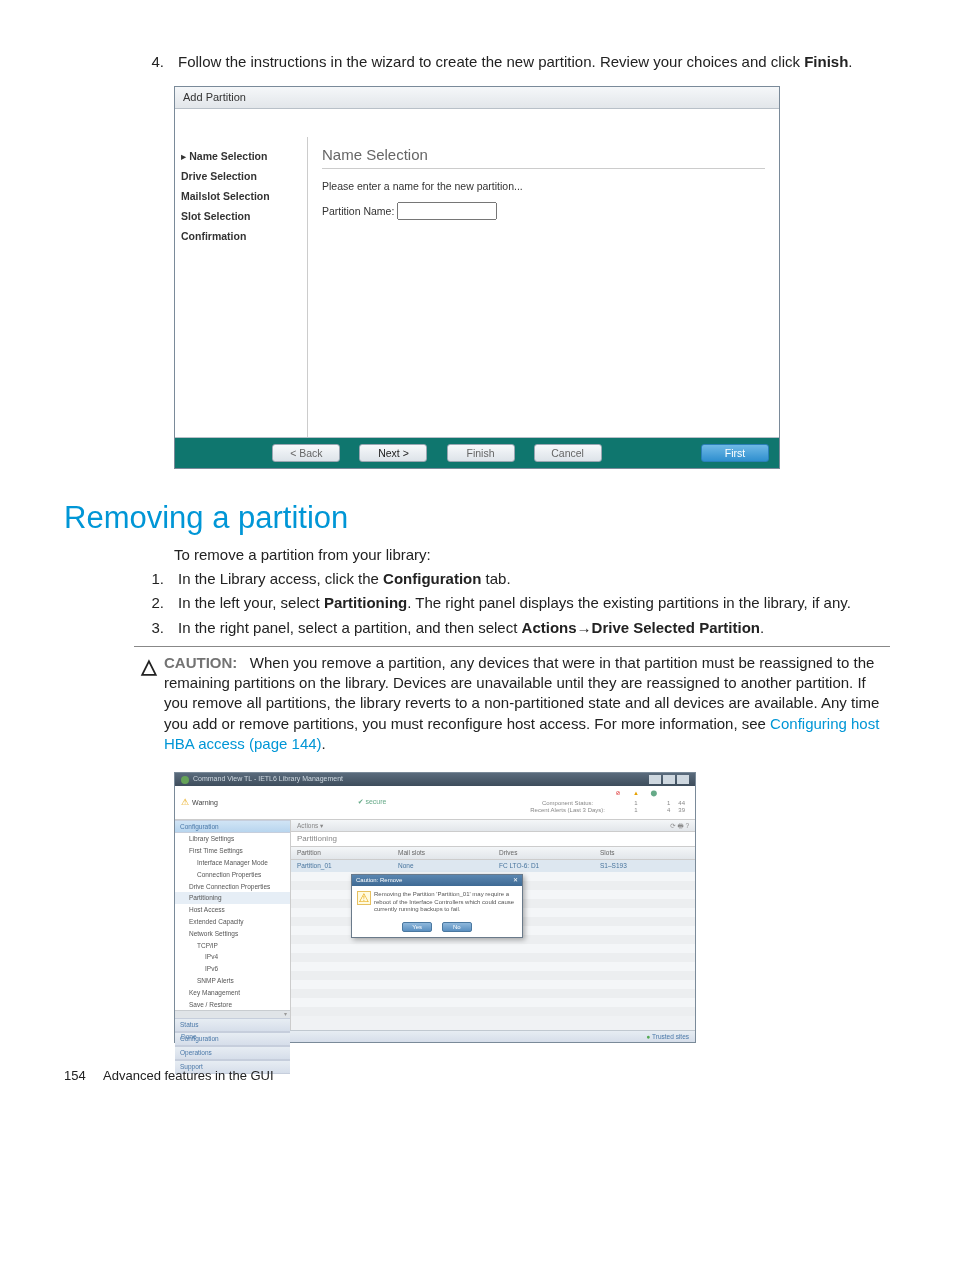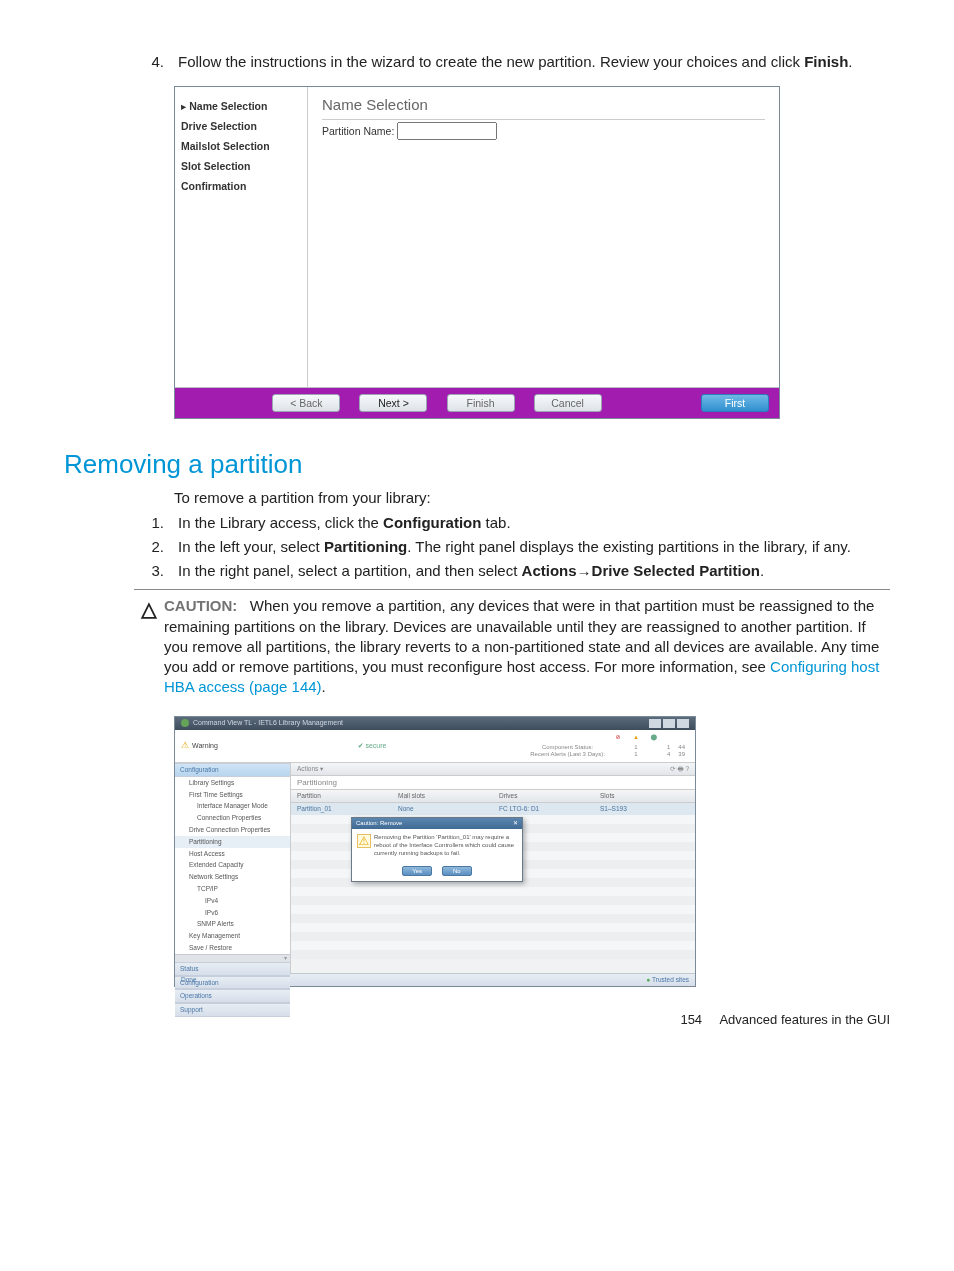--- a/index.html
+++ b/index.html
@@ -15,49 +15,49 @@
   .list-row { display: flex; margin: 4px 0; }
   .list-num { width: 30px; flex: 0 0 30px; text-align: right; padding-right: 14px; }
   .list-body { flex: 1; }
   .bold { font-weight: bold; }
   .note-word { color: #0096d6; font-weight: bold; }
   .note-caution-block { border-top: 1px solid #888; padding-top: 6px; margin-top: 8px; }
   .caution-word { color: #737373; font-weight: bold; }
   .caution-row { display:flex; }
   .caution-icon { width:30px; flex:0 0 30px; font-size:20px; font-weight:bold; text-align:center;}
   .link { color: #0096d6; }
-  h2.removing { font-family: Arial, Helvetica, sans-serif; font-weight: normal; color:#0096d6; font-size: 26px; margin: 28px 0 6px 0;}
+  h2.removing { font-family: Arial, Helvetica, sans-serif; font-weight: normal; color:#0096d6; font-size: 31px; margin: 28px 0 6px 0;}
   .indent { margin-left: 110px; }
   .indent-list { margin-left: 70px; }
-  .footer { font-size: 13px; margin-top: 24px; text-align: right; }
+  .footer { font-size: 13px; margin-top: 24px; }
 
   
   .wizard {
     margin: 14px 0 0 110px;
     width: 604px;
     border: 1px solid #7a8a99;
     background: #fff;
     font-size: 11px;
     color: #333;
   }
   .wizard-title {
     background: linear-gradient(#f5f7f9,#e2e6ea);
     border-bottom: 1px solid #b8c0c8;
     padding: 3px 8px;
     font-size: 11px;
   }
-  .wizard-body { display:flex; height:300px;}
+  .wizard-body { display:flex; height:300px;margin-top:28px;}
   .wizard-left { width:120px; border-right:1px solid #ccc; padding:10px 6px; font-size:10.5px; line-height:1.9; font-weight:bold;}
   .wizard-left .current::before { content:"▸ "; font-weight:normal;}
   .wizard-right { flex:1; padding:8px 14px;}
   .wizard-right h3 { font-weight:normal; font-size:15px; color:#666; margin:0 0 2px 0; border-bottom:1px solid #ccc; padding-bottom:3px;}
   .wizard-right .hint { font-size:10.5px; margin:10px 0 8px 0;}
   .wizard-right label { font-size:10.5px; }
   .wizard-right input[type=text]{ width:90px; font-size:10.5px; padding:1px 3px;}
-  .wizard-footer { background:#a21caf; border-top:1px solid #b8c0c8; padding:6px; text-align:center;}
+  .wizard-footer { background:#0f766e; border-top:1px solid #b8c0c8; padding:6px; text-align:center;}
   .wizard-footer button {
     width:68px; font-size:10.5px; padding:2px 0; margin:0 8px;
     background: linear-gradient(#f7f9fb,#dde3e9);
     border:1px solid #9aa6b2; border-radius:3px; color:#666;
   }
   .wizard-footer button.primary { color:#222; }
   .wizard-footer button.help { background:linear-gradient(#6fb9e6,#2f8fcf); color:#fff; border-color:#2a7fb8; float:right; margin-right:4px;}
   .wizard-footer::after { content:""; display:block; clear:both; }
 
   
@@ -117,30 +117,32 @@
 <body>
 
 <div class="list-row indent-list">
   <div class="list-num">4.</div>
   <div class="list-body">
     <span>Follow the instructions in the wizard to create the new partition. Review your choices and click </span><span class="bold">Finish</span><span>.</span>
   </div>
 </div>
 
 <div class="wizard">
+  <div class="wizard-title">Add Partition</div>
   <div class="wizard-body">
     <div class="wizard-left">
       <div class="current">Name Selection</div>
       <div>Drive Selection</div>
       <div>Mailslot Selection</div>
       <div>Slot Selection</div>
       <div>Confirmation</div>
     </div>
     <div class="wizard-right">
       <h3>Name Selection</h3>
+      <div class="hint">Please enter a name for the new partition...</div>
       <label>Partition Name:</label>
       <input type="text" value="" style="">
     </div>
   </div>
   <div class="wizard-footer">
     <button>&lt; Back</button>
     <button class="primary">Next &gt;</button>
     <button>Finish</button>
     <button>Cancel</button>
     <button class="help">First</button>

